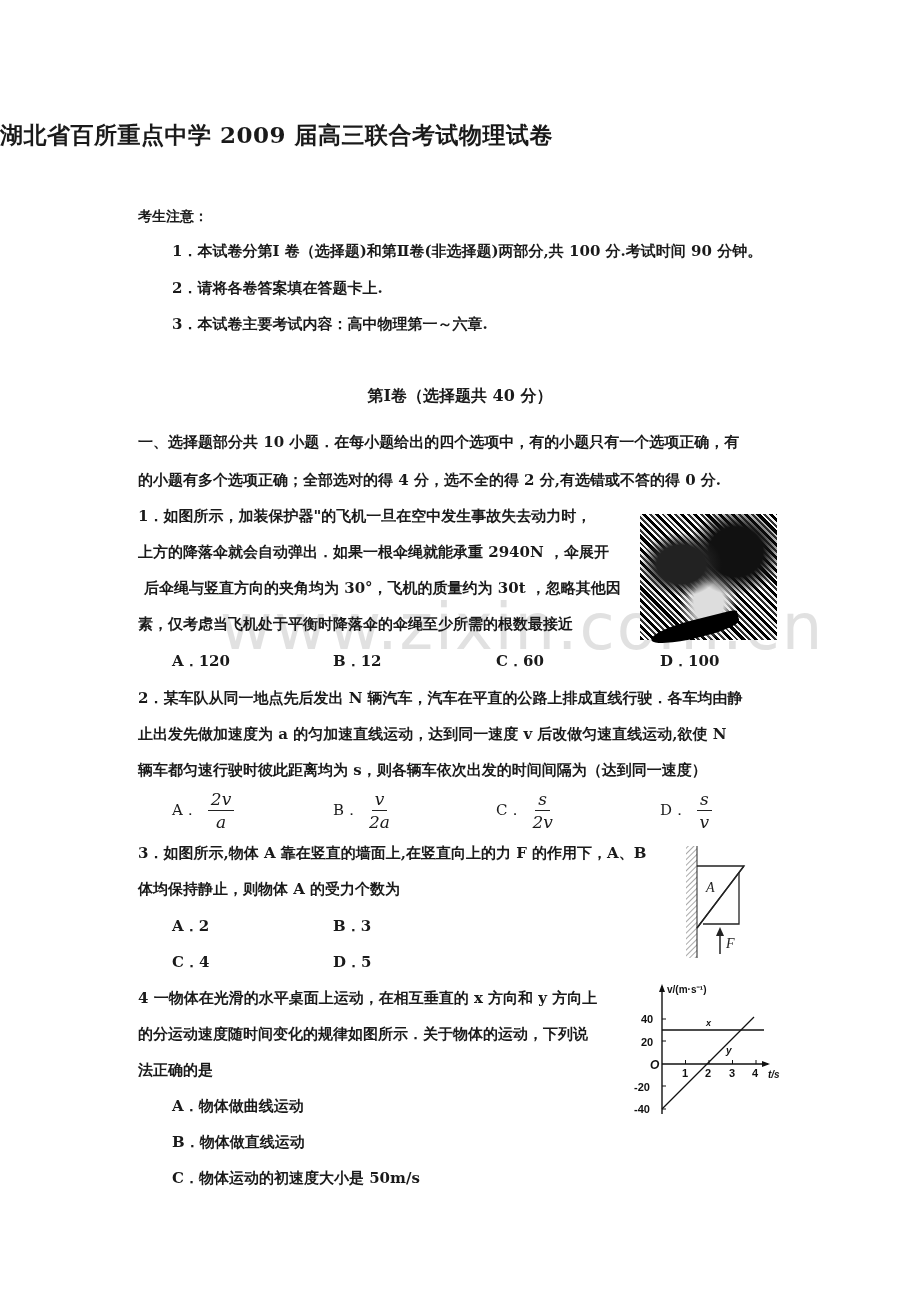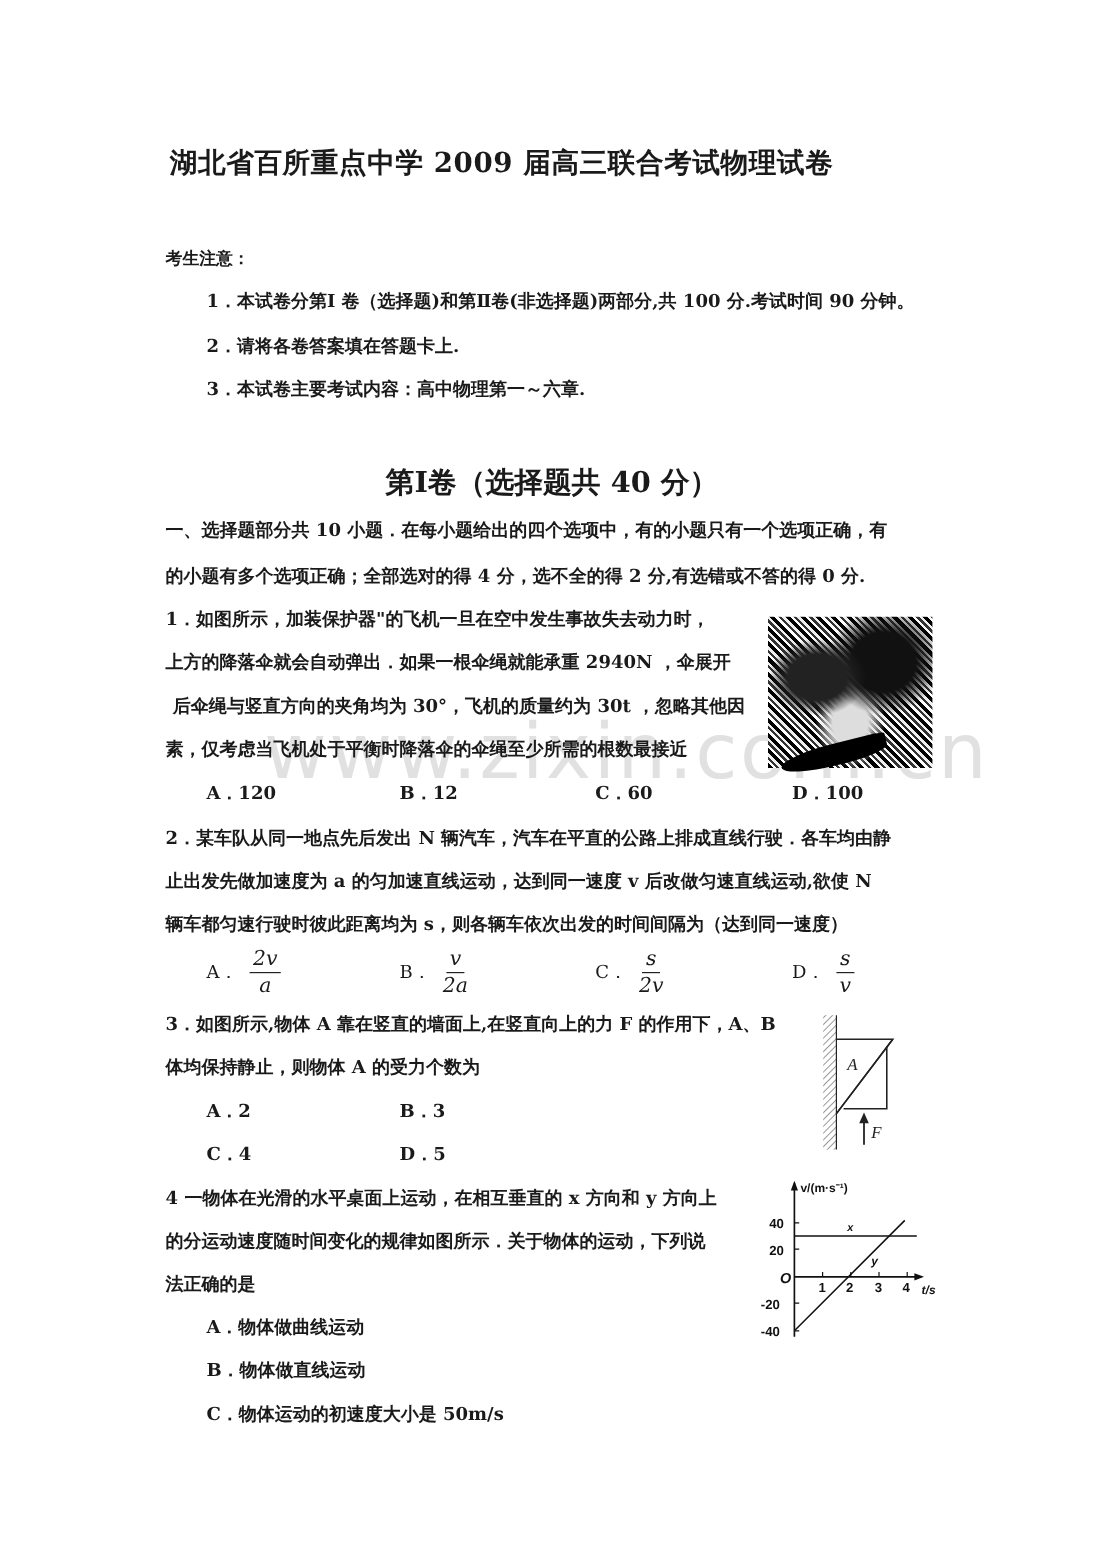--- a/index.html
+++ b/index.html
@@ -1,22 +1,22 @@
 <!DOCTYPE html>
 <html><head>
 <meta charset="utf-8">
 <style>
   * { box-sizing: border-box; margin: 0; padding: 0; }
   html, body { width: 920px; height: 1302px; background: #ffffff; overflow: hidden; }
   body { position: relative; font-family: "DejaVu Serif", "Liberation Serif", serif; color: #1a1a1a; }
   .abs { position: absolute; }
-  .title { left: 0; width: 836px; top: 120px; text-align: center; font-size: 23px; font-weight: bold; letter-spacing: 0.5px; }
+  .title { left: 0; width: 836px; top: 120px; font-size: 23px; font-weight: bold; letter-spacing: 0.5px; }
   .txt { font-size: 15px; line-height: 20px; white-space: nowrap; font-weight: bold; }
   .bold { font-weight: bold; }
-  .sec-title { left: 0; width: 920px; top: 386px; text-align: center; font-size: 24px; font-weight: bold; }
+  .sec-title { left: 0; width: 920px; top: 386px; text-align: center; font-size: 16px; font-weight: bold; }
   .watermark { left: 220px; top: 590px; font-family: "DejaVu Sans", "Liberation Sans", sans-serif; font-size: 64px; color: rgba(200,200,200,0.55); letter-spacing: 2px; pointer-events: none; }
   .frac { display: inline-flex; flex-direction: column; align-items: center; vertical-align: middle; font-style: italic; font-size: 17px; line-height: 22px; }
   .frac .num { border-bottom: 1px solid #222; padding: 0 3px; }
   .opt-lbl { font-size: 15px; }
   .photo { left: 640px; top: 514px; width: 137px; height: 126px; background:
       radial-gradient(ellipse at 30% 40%, #222 0 18%, transparent 30%),
       radial-gradient(ellipse at 70% 30%, #111 0 20%, transparent 35%),
       radial-gradient(ellipse at 50% 70%, #ddd 0 15%, transparent 30%),
       repeating-linear-gradient(45deg, #000 0 3px, #fff 3px 5px, #333 5px 7px, #eee 7px 9px);
   }

